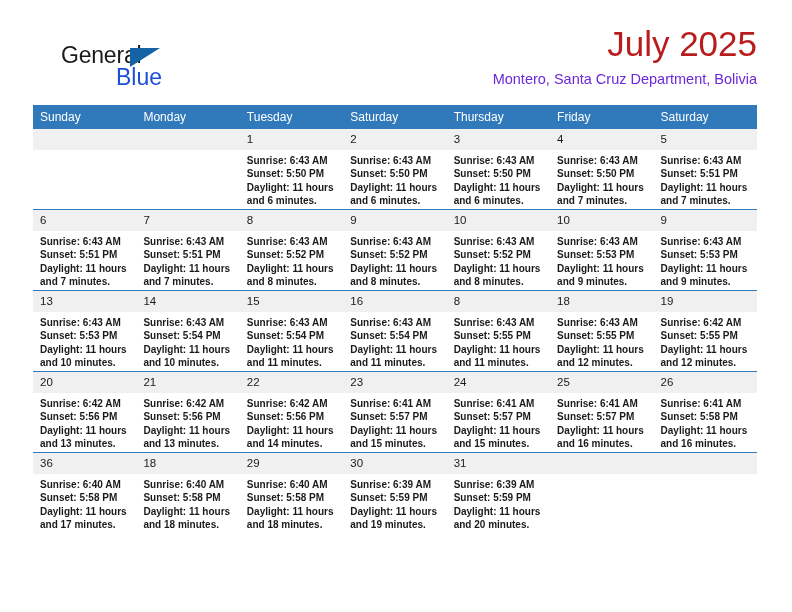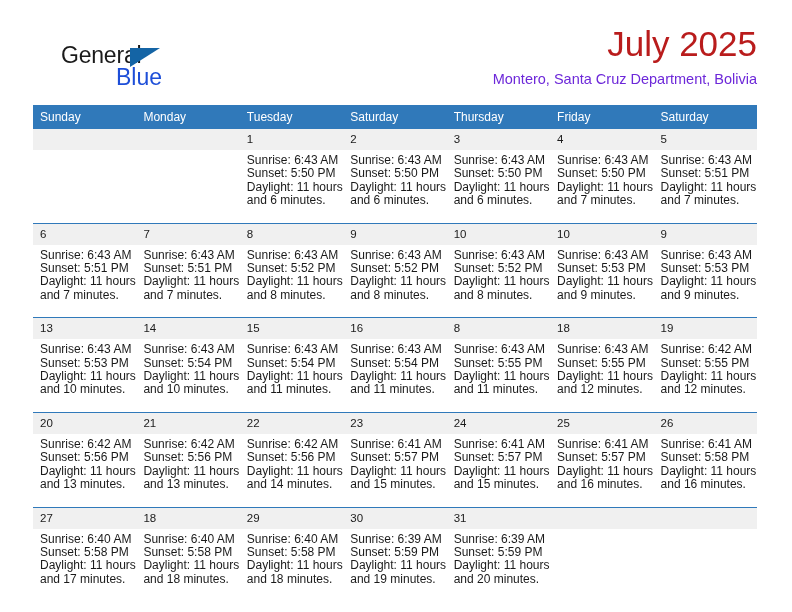--- a/index.html
+++ b/index.html
@@ -118,24 +118,25 @@
     height: 16px;
     font-size: 11.5px;
     color: #1a1a1a;
     padding: 3px 0 2px 7px;
     line-height: 14px;
   }
   .daynum.empty {
     color: transparent;
   }
   .dayinfo {
-    padding: 4px 6px 15px 7px;
-    font-size: 12px;
+    padding: 4px 6px 0 7px;
+    font-size: 10px;
     line-height: 13.4px;
     color: #1a1a1a;
+    font-weight: bold;
   }
   .dayinfo div {
     white-space: nowrap;
   }
 </style>
 </head>
 <body>
 
 <div class="page">
 
@@ -410,21 +411,21 @@
             <div class="dayinfo">
               <div>Sunrise: 6:41 AM</div>
               <div>Sunset: 5:58 PM</div>
               <div>Daylight: 11 hours</div>
               <div>and 16 minutes.</div>
             </div>
           </td>
         </tr>
         <tr>
           <td>
-            <div class="daynum">27</div>
+            <div class="daynum">36</div>
             <div class="dayinfo">
               <div>Sunrise: 6:40 AM</div>
               <div>Sunset: 5:58 PM</div>
               <div>Daylight: 11 hours</div>
               <div>and 17 minutes.</div>
             </div>
           </td>
           <td>
             <div class="daynum">18</div>
             <div class="dayinfo">

